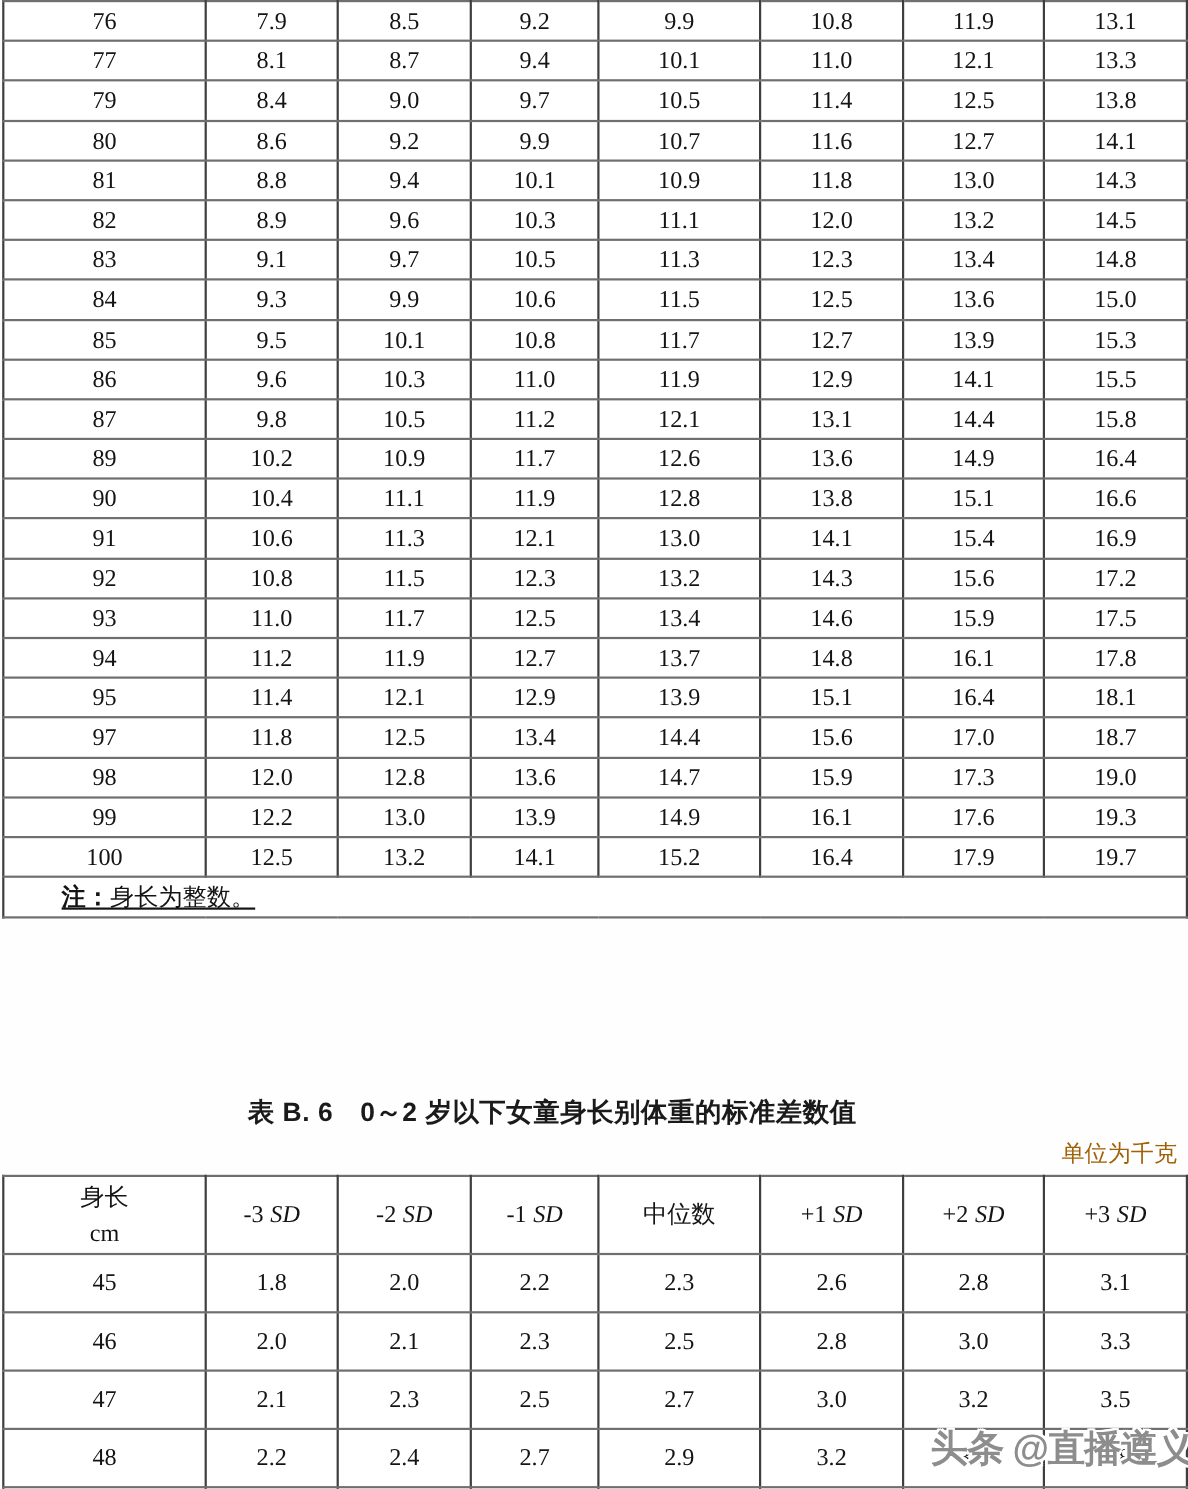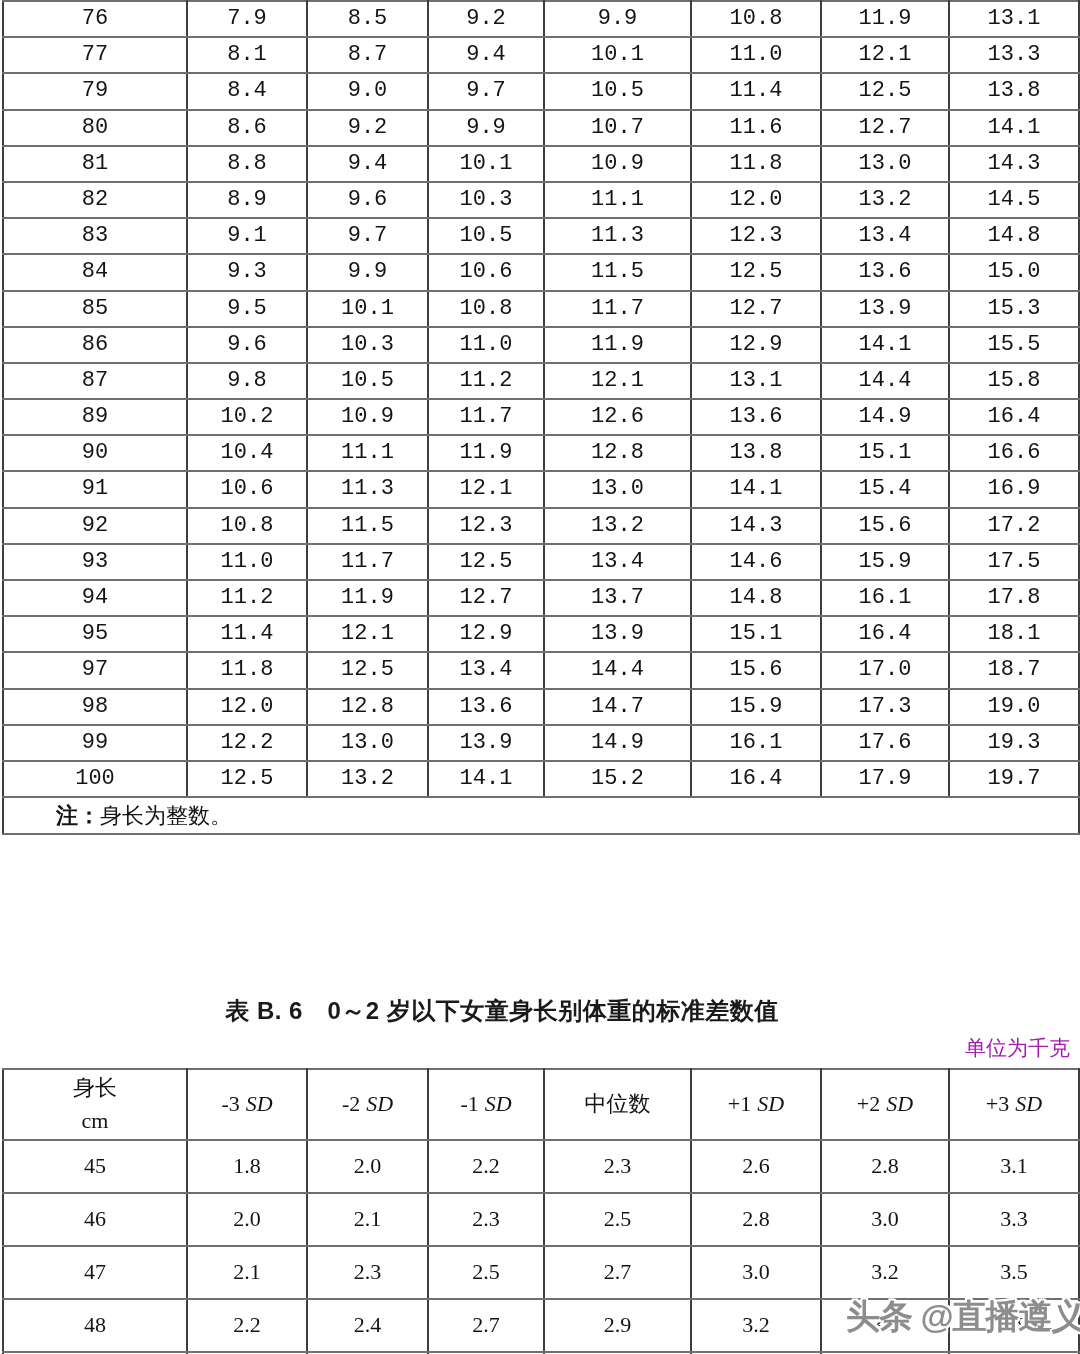--- a/index.html
+++ b/index.html
@@ -27,22 +27,22 @@
     border-left: 2px solid #3e3e3e;
     border-right: 2px solid #3e3e3e;
     text-align: center;
     vertical-align: middle;
     font-size: 22px;
     font-weight: normal;
     padding: 0;
     line-height: 1.1;
   }
   .t1 { top: 0px; }
-  .t1 tbody tr.data-row { height: 36.2px; font-family: Liberation Mono, monospace; }
-  .t1 tr.note-row { height: 37px; }
+  .t1 tbody tr.data-row { height: 36.2px; }
+  .t1 tr.note-row { height: 37px; text-decoration: underline; }
   .note-row td {
     text-align: left;
     padding-left: 52px;
     font-size: 22px;
   }
   .note-b { font-weight: bold; }
   .title {
     position: absolute;
     top: 995px;
     left: 0;
@@ -54,21 +54,21 @@
     font-size: 24px;
     letter-spacing: 0.5px;
     color: #1a1a1a;
   }
   .unit {
     position: absolute;
     top: 1034px;
     right: 10px;
     font-family: "Liberation Sans", "DejaVu Sans", sans-serif;
     font-size: 21px;
-    color: #a21caf;
+    color: #a16207;
   }
   .t2 { top: 1068px; }
   .t2 thead tr { height: 71px; }
   .t2 tbody tr { height: 53px; }
   .len-unit { margin-top: 9px; }
   .sd { font-style: italic; margin-left: 6px; font-family: "Liberation Serif", serif; }
   .sd:empty { display: none; margin: 0; }
   .watermark {
     position: absolute;
     left: 846px;

